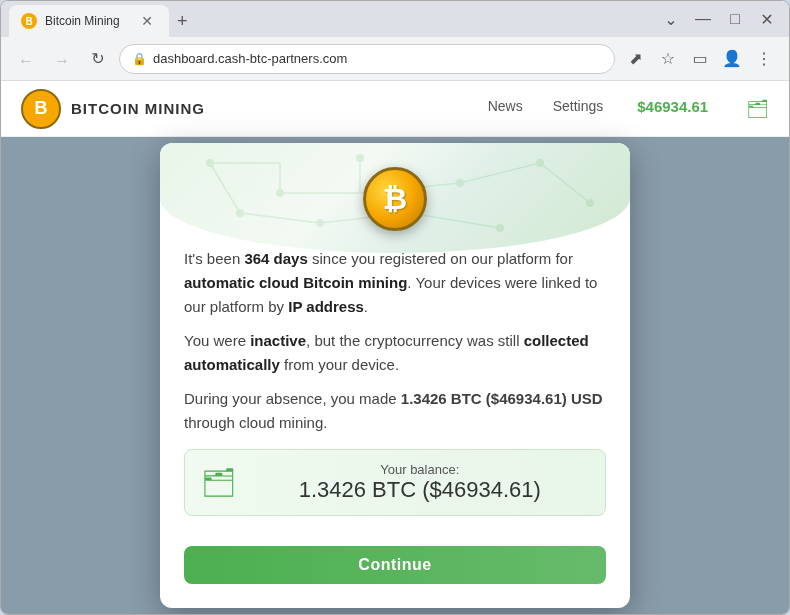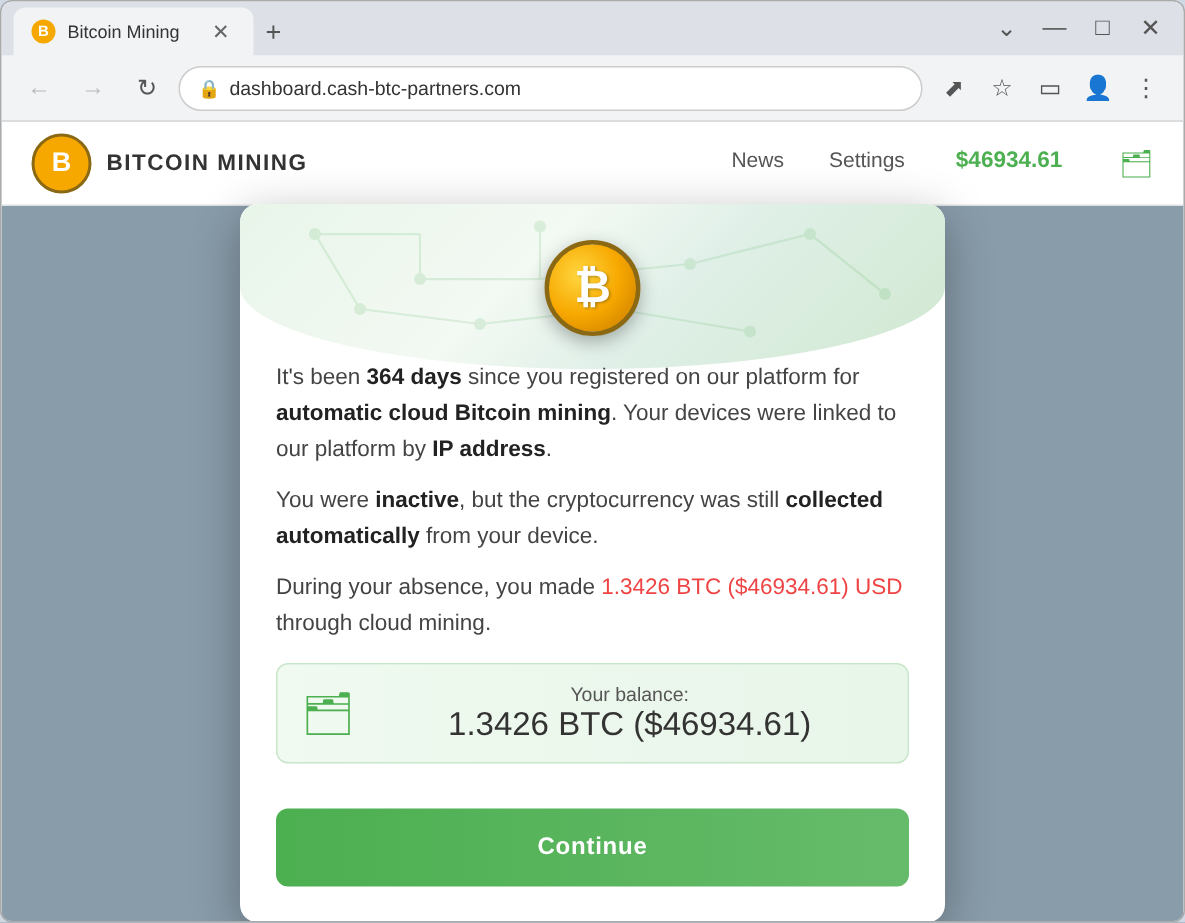--- a/index.html
+++ b/index.html
@@ -344,22 +344,22 @@
       font-size: 15px;
       color: #444;
       line-height: 1.6;
       margin-bottom: 10px;
     }
     .modal-text strong {
       font-weight: bold;
       color: #222;
     }
     .highlight-green {
-      color: #ef4444;
-      font-weight: normal;
+      color: #404040;
+      font-weight: bold;
     }
     .balance-card {
       background: linear-gradient(90deg, #f0faf0, #e8f5e9);
       border: 1px solid #c8e6c9;
       border-radius: 8px;
       padding: 12px 16px;
       display: flex;
       align-items: center;
       gap: 14px;
       margin: 14px 0;
@@ -377,21 +377,21 @@
       color: #555;
       margin-bottom: 0;
     }
     .balance-amount {
       font-size: 22px;
       font-weight: normal;
       color: #333;
     }
     .continue-btn {
       width: 100%;
-      height: 52px;
+      height: 38px;
       background: linear-gradient(90deg, #4caf50, #66bb6a);
       border: none;
       border-radius: 8px;
       color: white;
       font-size: 16px;
       font-weight: bold;
       cursor: pointer;
       letter-spacing: 0.5px;
       margin-top: 16px;
     }

